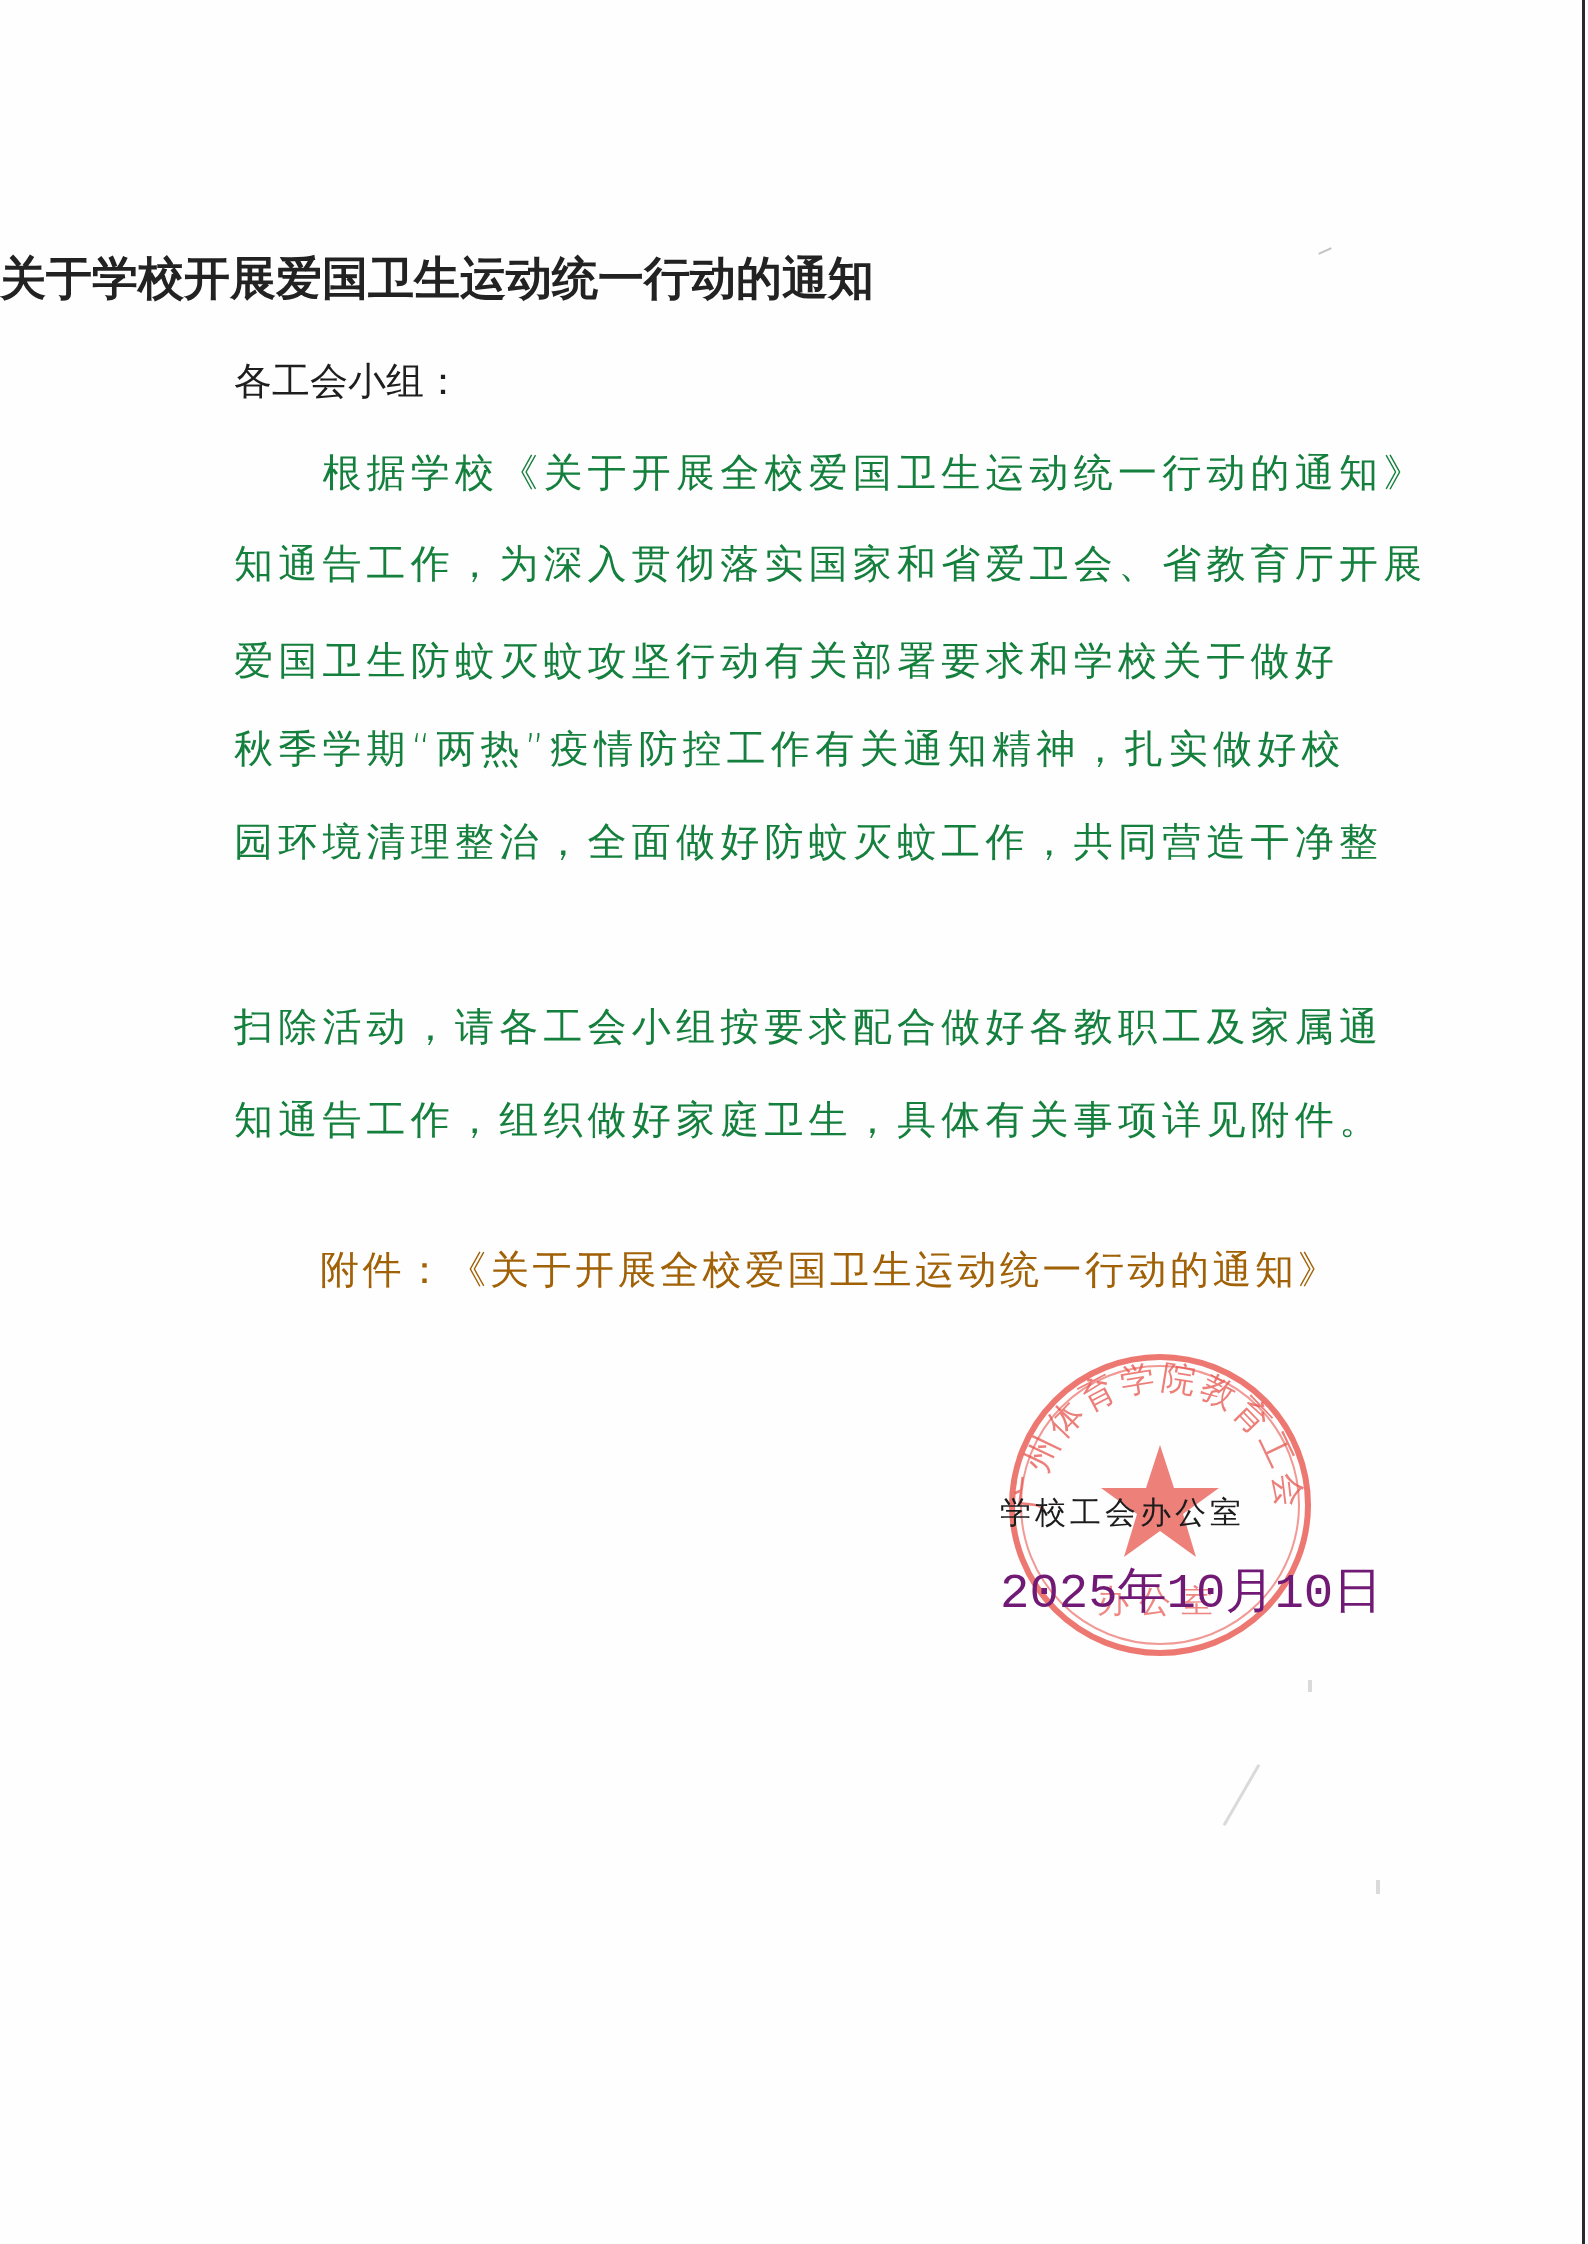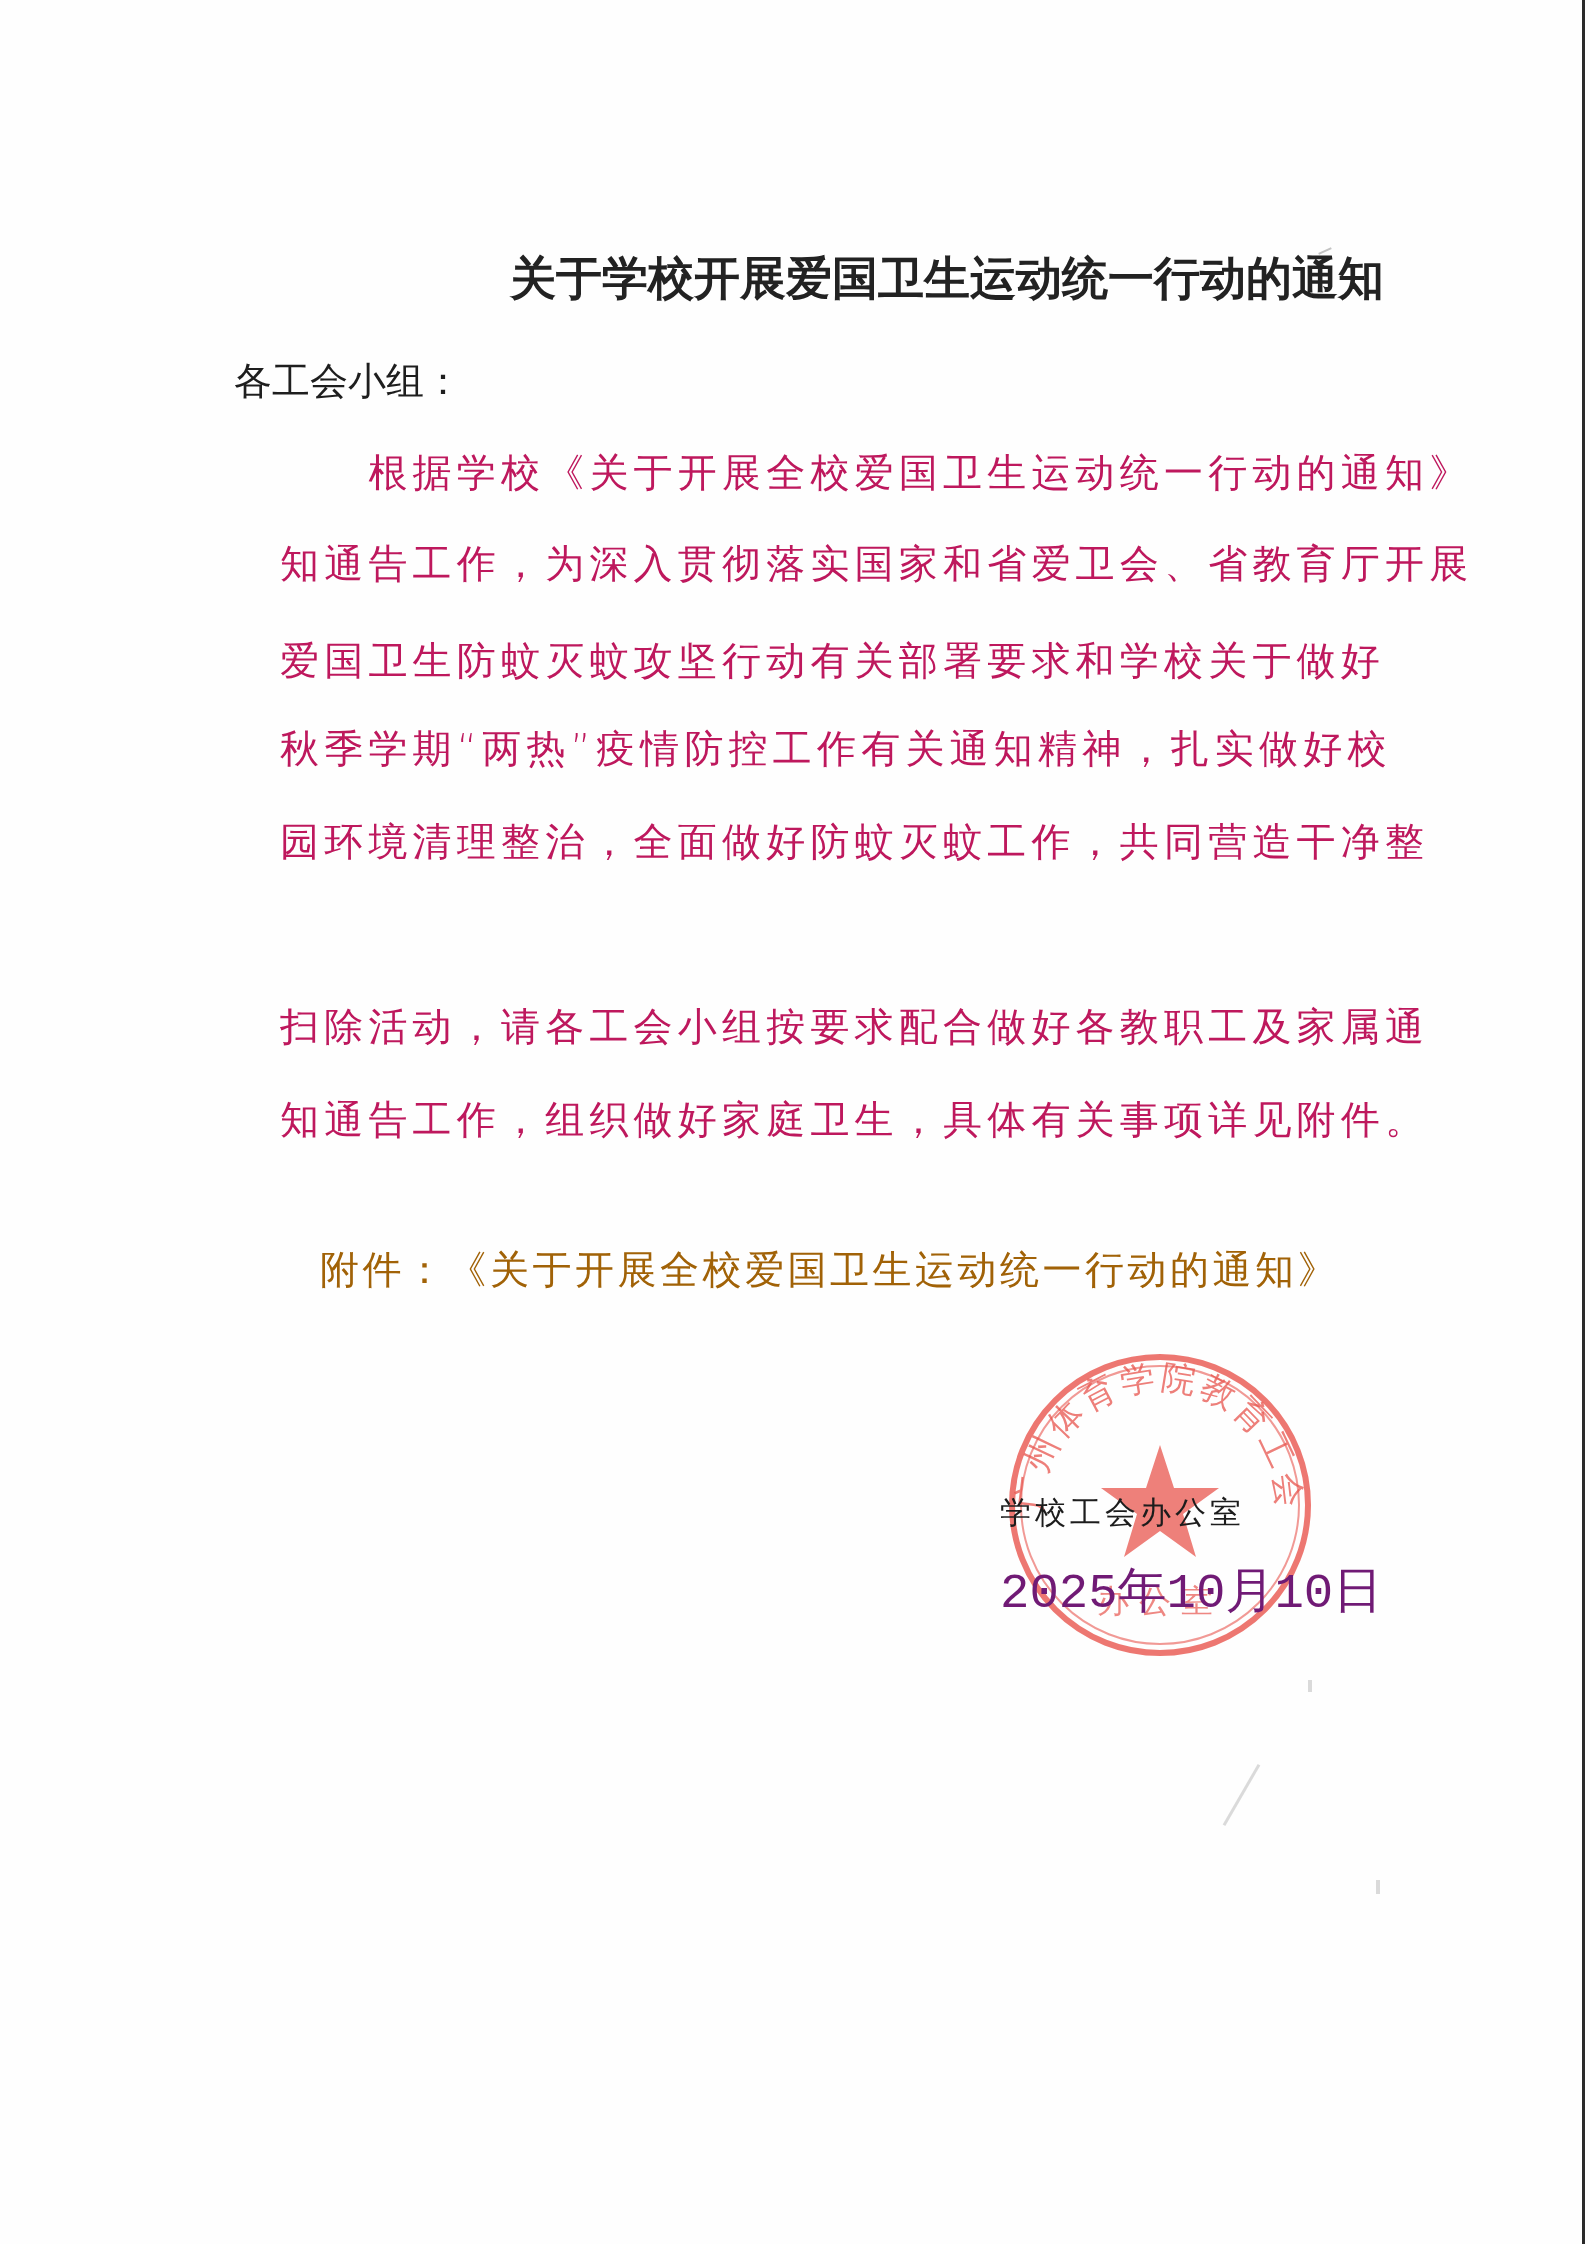--- a/index.html
+++ b/index.html
@@ -1,34 +1,33 @@
 <!DOCTYPE html>
 <html><head>
 <meta charset="utf-8">
 <style>
   html, body { margin: 0; padding: 0; background: #ffffff; }
   body { width: 1588px; height: 2244px; position: relative; overflow: hidden; }
   .page { position: absolute; left: 0; top: 0; width: 1588px; height: 2244px; background: #fefefe; }
   .edge-line { position: absolute; left: 1582px; top: 0; width: 3px; height: 2244px; background: #2a2a2a; }
   .title {
-    position: absolute; left: 0; top: 248px; width: 1348px; text-align: right;
+    position: absolute; left: 0; top: 248px; width: 1348px; text-align: left;
     font-family: "DejaVu Serif", "Liberation Serif", serif; font-weight: bold;
-    font-size: 46px; color: #222; letter-spacing: 0px; margin-left: 36px;
+    font-size: 46px; color: #222; letter-spacing: 0px;
   }
   .salutation {
     position: absolute; left: 234px; top: 356px;
     font-family: "DejaVu Sans", "Liberation Sans", sans-serif;
     font-size: 38px; color: #1e1e1e;
   }
   .body-line {
     position: absolute; left: 234px; width: 1120px;
     font-family: "DejaVu Sans", "Liberation Sans", sans-serif;
-    font-size: 39px; color: #be185d; letter-spacing: 5.2px; white-space: nowrap;
+    font-size: 39px; color: #15803d; letter-spacing: 5.2px; white-space: nowrap;
     font-weight: 300;
-    margin-left: 46px;
   }
   .attachment {
     position: absolute; left: 320px; top: 1243px;
     font-family: "DejaVu Sans", "Liberation Sans", sans-serif;
     font-size: 39px; color: #a16207; letter-spacing: 3.5px; white-space: nowrap;
   }
   .stamp { position: absolute; left: 1005px; top: 1350px; width: 310px; height: 310px; }
   .signature {
     position: absolute; left: 1000px; top: 1492px;
     font-family: Liberation Sans, sans-serif;

